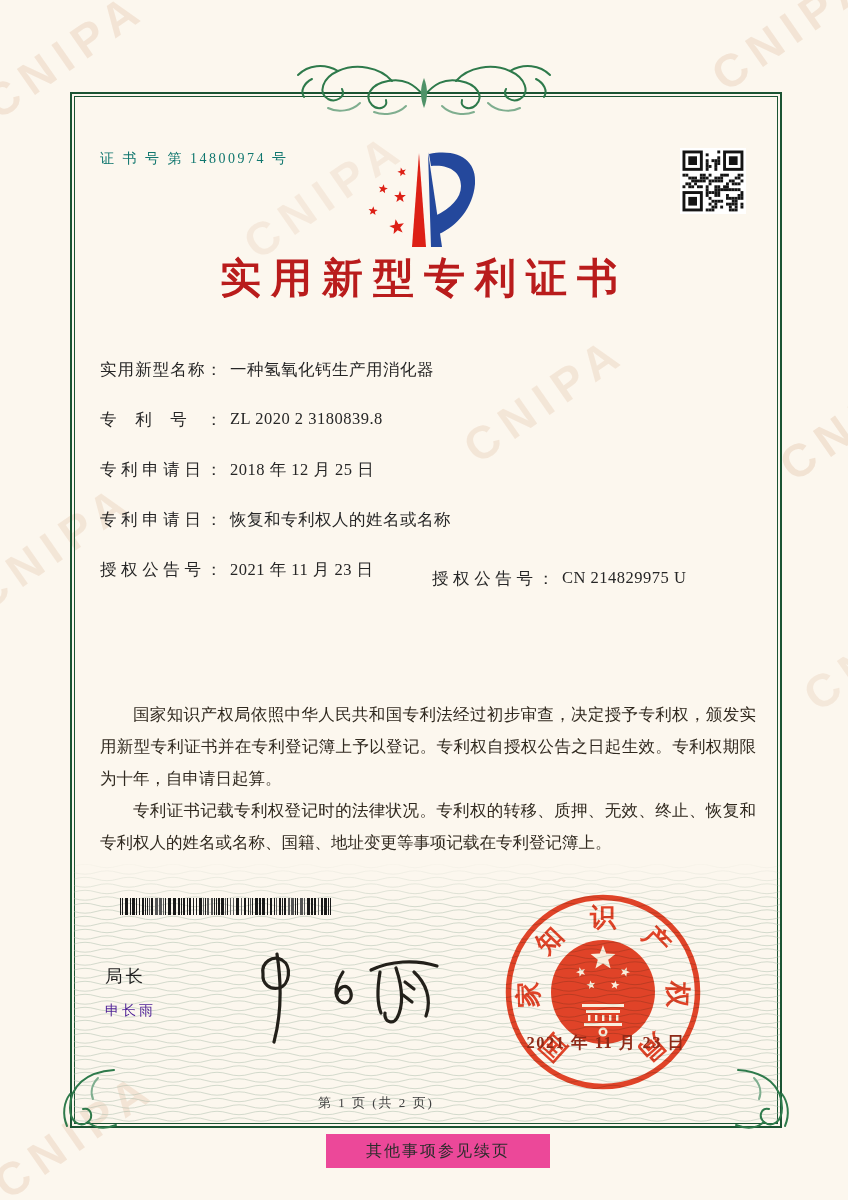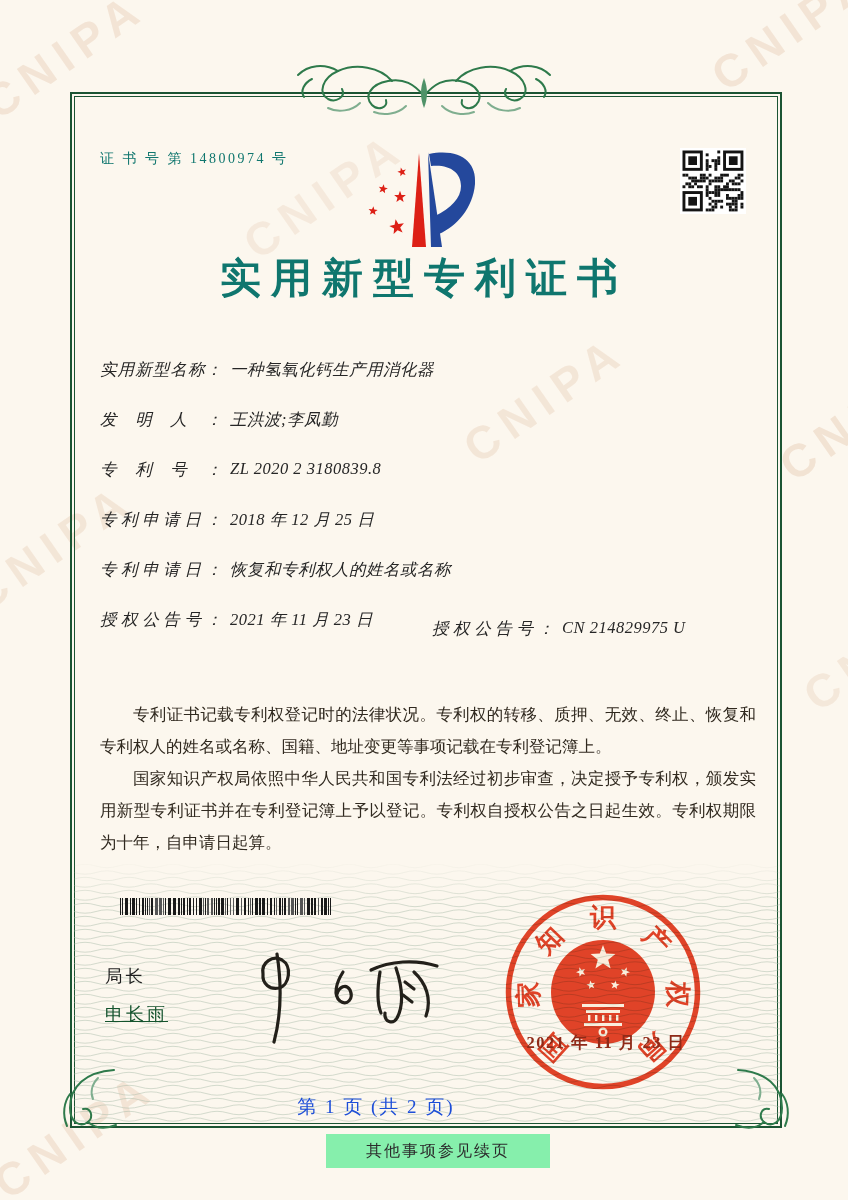--- a/index.html
+++ b/index.html
@@ -67,58 +67,58 @@
   .cert-no{
     position:absolute;left:100px;top:150px;z-index:4;
     font-size:14px;letter-spacing:2.5px;color:#0f766e;
   }
   #qr{position:absolute;left:680px;top:148px;z-index:4;}
   #logo{position:absolute;left:355px;top:146px;z-index:4;}
 
   .title{
     position:absolute;left:0;top:251px;width:848px;z-index:4;
     text-align:center;font-size:41px;font-weight:600;letter-spacing:10px;
-    color:#0f766e;
-  }
-
-  .fields{position:absolute;left:100px;top:352px;width:656px;z-index:4;font-style:italic;}
+    color:#b91c1c;
+  }
+
+  .fields{position:absolute;left:100px;top:352px;width:656px;z-index:4;}
   .frow{height:50px;padding-top:7px;font-size:16.5px;color:#262626;position:relative;}
   .flabel{
     display:inline-block;width:122px;
     text-align:justify;text-align-last:justify;
     color:#262626;vertical-align:top;
   }
   .fvalue{margin-left:8px;letter-spacing:.5px;}
   .pair2{position:absolute;left:332px;top:16px;}
 
   .body-text{
     position:absolute;left:100px;top:699px;width:656px;z-index:4;
     font-size:16.5px;line-height:32px;color:#30291f;text-align:justify;
   }
   .body-text p{text-indent:2em;}
 
   #barcode{position:absolute;left:120px;top:898px;z-index:4;}
 
   .officer-title{position:absolute;left:105px;top:964px;z-index:5;font-size:17.5px;letter-spacing:3px;color:#1f1f1f;}
-  .officer-name{position:absolute;left:105px;top:1002px;z-index:5;font-size:18px;letter-spacing:3px;color:#14532d;text-decoration:underline;}
+  .officer-name{position:absolute;left:105px;top:1002px;z-index:5;font-size:14px;letter-spacing:3px;color:#4c1d95;}
   #signature{position:absolute;left:245px;top:942px;z-index:5;}
 
   #seal{position:absolute;left:503px;top:892px;z-index:5;mix-blend-mode:multiply;opacity:.95;}
   .seal-date{
     position:absolute;left:500px;top:1032px;width:212px;z-index:6;
     text-align:center;font-size:16.5px;letter-spacing:1.5px;color:#8f2a18;font-weight:600;
   }
 
   .page-num{
     position:absolute;left:0;top:1094px;width:752px;z-index:4;
-    text-align:center;font-size:19px;letter-spacing:2px;color:#1d4ed8;
+    text-align:center;font-size:13px;letter-spacing:2px;color:#404040;
   }
   .note-box{
     position:absolute;left:326px;top:1134px;width:224px;height:34px;z-index:4;
-    background:#86efac;display:flex;align-items:center;justify-content:center;
+    background:#ec4899;display:flex;align-items:center;justify-content:center;
     font-size:16px;letter-spacing:2px;color:#2c2c2c;
   }
 </style>
 </head>
 <body>
 
 <div class="page">
 
   <span class="wm wm1">CNIPA</span>
   <span class="wm wm2">CNIPA</span>
@@ -362,42 +362,39 @@
       </g>
   </svg>
 
   <div class="title">实用新型专利证书</div>
 
   <div class="fields">
     <div class="frow">
       <span class="flabel">实用新型名称：</span><span class="fvalue">一种氢氧化钙生产用消化器</span>
     </div>
     <div class="frow">
-      <span class="flabel">发明人：</span><span class="fvalue">王洪波;李凤勤</span>
-    </div>
-    <div class="frow">
       <span class="flabel">专利号：</span><span class="fvalue">ZL 2020 2 3180839.8</span>
     </div>
     <div class="frow">
       <span class="flabel">专利申请日：</span><span class="fvalue">2018 年 12 月 25 日</span>
     </div>
     <div class="frow">
       <span class="flabel">专利申请日：</span><span class="fvalue">恢复和专利权人的姓名或名称</span>
     </div>
     <div class="frow">
       <span class="flabel">授权公告号：</span><span class="fvalue">2021 年 11 月 23 日</span>
       <span class="pair2">
         <span class="flabel">授权公告号：</span><span class="fvalue">CN 214829975 U</span>
       </span>
     </div>
   </div>
 
   <div class="body-text">
+    <p>国家知识产权局依照中华人民共和国专利法经过初步审查，决定授予专利权，颁发实用新型专利证书并在专利登记簿上予以登记。专利权自授权公告之日起生效。专利权期限为十年，自申请日起算。</p>
     <p>专利证书记载专利权登记时的法律状况。专利权的转移、质押、无效、终止、恢复和专利权人的姓名或名称、国籍、地址变更等事项记载在专利登记簿上。</p>
-    <p>国家知识产权局依照中华人民共和国专利法经过初步审查，决定授予专利权，颁发实用新型专利证书并在专利登记簿上予以登记。专利权自授权公告之日起生效。专利权期限为十年，自申请日起算。</p>
   </div>
 
   <svg id="barcode" width="218" height="17" viewBox="0 0 218 17">
       <rect x="0" y="0" width="1" height="17" fill="#1a1a1a"></rect>
       <rect x="2" y="0" width="1" height="17" fill="#1a1a1a"></rect>
       <rect x="5" y="0" width="3" height="17" fill="#1a1a1a"></rect>
       <rect x="10" y="0" width="1" height="17" fill="#1a1a1a"></rect>
       <rect x="12" y="0" width="3" height="17" fill="#1a1a1a"></rect>
       <rect x="16" y="0" width="1" height="17" fill="#1a1a1a"></rect>
       <rect x="19" y="0" width="1" height="17" fill="#1a1a1a"></rect>

